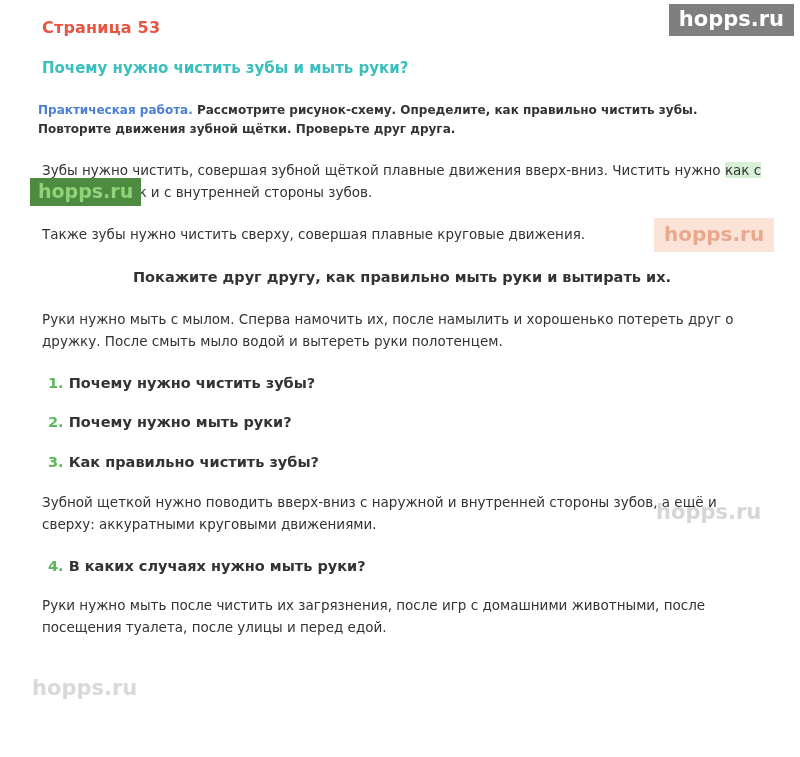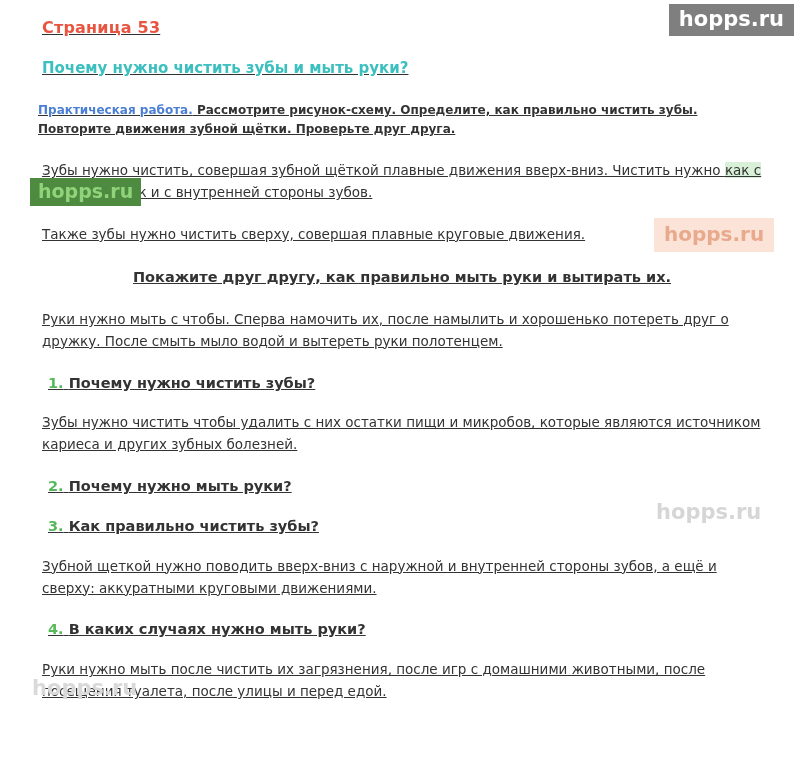--- a/index.html
+++ b/index.html
@@ -14,21 +14,20 @@
     color: #333333;
     position: relative;
     overflow: hidden;
   }
   .page {
     position: relative;
     width: 800px;
     height: 757px;
     box-sizing: border-box;
     padding: 18px 38px 0 38px;
-    text-decoration: underline;
   }
   .page-title {
     color: #e8543f;
     font-weight: bold;
     font-size: 16px;
     margin: 0 0 22px 4px;
     letter-spacing: 0.2px;
   }
   .heading-teal {
     color: #3bbfbf;
@@ -143,27 +142,26 @@
   </p>
 
   <p class="body-text indent">
     <span>Зубы нужно чистить, совершая зубной щёткой плавные движения вверх-вниз. Чистить нужно </span><span class="selected">как с наружной</span><span>, так и с внутренней стороны зубов.</span>
   </p>
 
   <p class="body-text indent">Также зубы нужно чистить сверху, совершая плавные круговые движения.</p>
 
   <p class="bold-q">Покажите друг другу, как правильно мыть руки и вытирать их.</p>
 
-  <p class="body-text indent">Руки нужно мыть с чтобы. Сперва намочить их, после намылить и хорошенько потереть друг о дружку. После смыть мыло водой и вытереть руки полотенцем.</p>
+  <p class="body-text indent">Руки нужно мыть с мылом. Сперва намочить их, после намылить и хорошенько потереть друг о дружку. После смыть мыло водой и вытереть руки полотенцем.</p>
 
   <div class="qa-question">
     <span class="qa-num">1.</span>
     <span>Почему нужно чистить зубы?</span>
   </div>
-  <p class="body-text indent">Зубы нужно чистить чтобы удалить с них остатки пищи и микробов, которые являются источником кариеса и других зубных болезней.</p>
 
   <div class="qa-question">
     <span class="qa-num">2.</span>
     <span>Почему нужно мыть руки?</span>
   </div>
 
   <div class="qa-question">
     <span class="qa-num">3.</span>
     <span>Как правильно чистить зубы?</span>
   </div>

